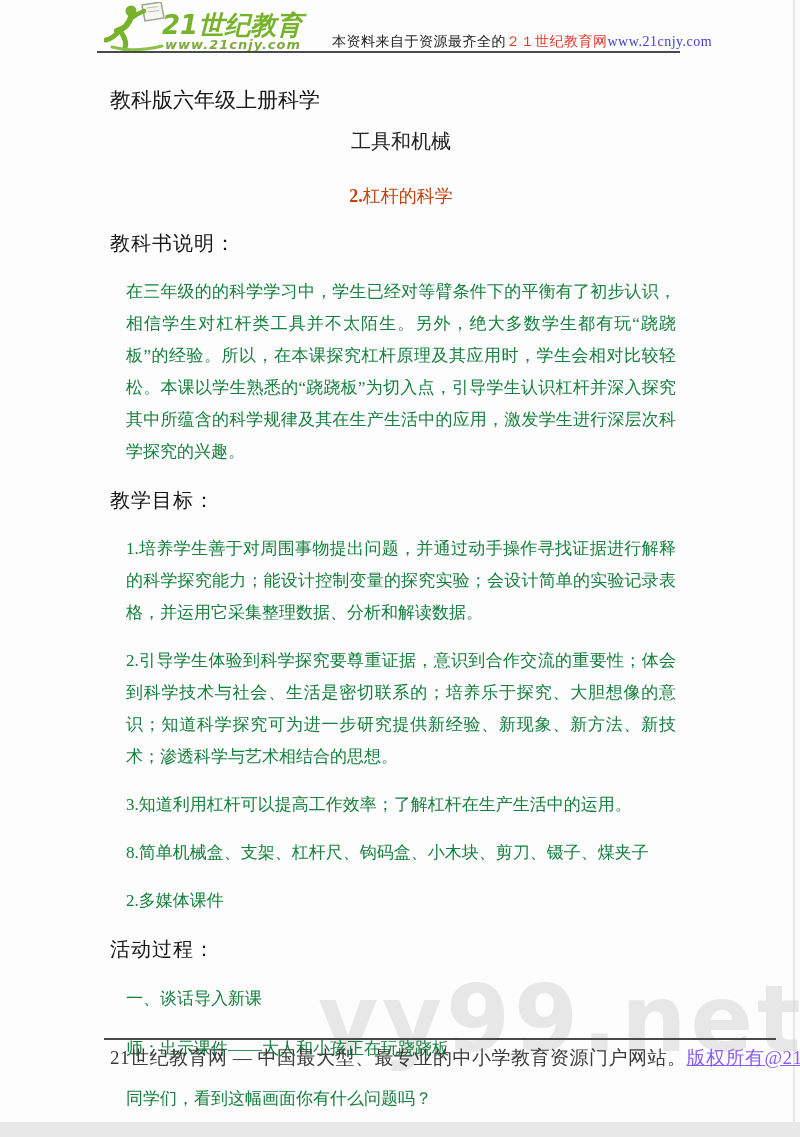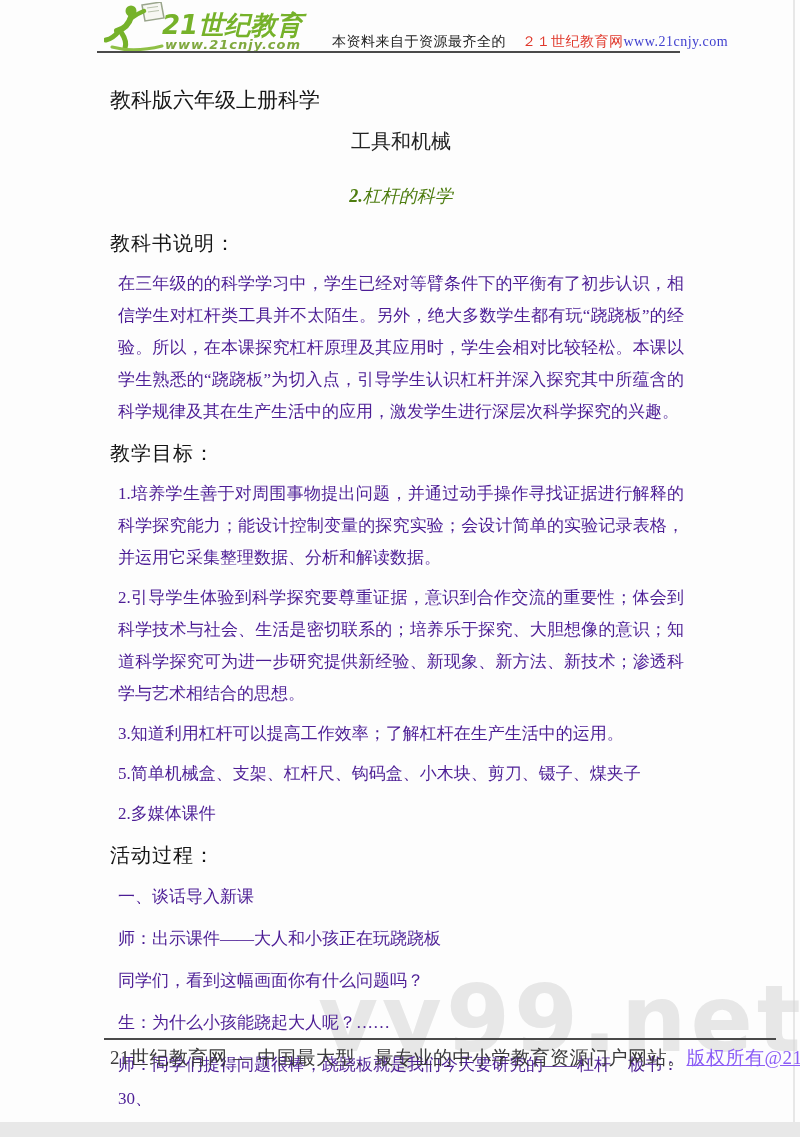--- a/index.html
+++ b/index.html
@@ -11,34 +11,34 @@
     color: #2b2b2b;
     overflow: hidden;
   }
   .right-edge { position: absolute; left: 793px; top: 0; width: 2px; height: 1122px; background: #e7e7e7; }
   .bottom-strip { position: absolute; left: 0; top: 1122px; width: 800px; height: 15px; background: #e8e8e8; }
 
   
   .logo { position: absolute; left: 104px; top: 2px; width: 210px; height: 50px; text-decoration: underline; }
   .notice { position: absolute; left: 332px; top: 33px; font-size: 14px; letter-spacing: .5px; white-space: nowrap; }
   .notice .prefix { color: #222; }
-  .notice .brand  { color: #e0382b; padding-left: 16px; }
+  .notice .brand  { color: #e0382b; }
   .notice .url    { color: #4040cf; font-family: "Liberation Serif", serif; }
   .header-rule { position: absolute; left: 97px; top: 51px; width: 583px; height: 2px; background: #4a4a4a; }
 
   
   .doc {
     position: absolute; left: 110px; top: 80px; width: 582px; z-index: 2;
   }
   .doc .edition { font-size: 21px; line-height: 25px; color: #161616; font-weight: 400; margin: 8px 0 16px; }
   .doc .unit    { font-size: 20px; line-height: 24px; text-align: center; font-weight: 400; color: #222; margin: 0 0 32px; }
-  .doc .lesson  { font-size: 18px; line-height: 22px; text-align: center; font-weight: 400; color: #4d7c0f; margin: 0 0 20px; font-style: italic; }
+  .doc .lesson  { font-size: 18px; line-height: 22px; text-align: center; font-weight: 400; color: #c2410c; margin: 0 0 20px; }
   .doc .lesson .no { font-weight: 700; }
   .doc h4 { font-size: 20px; line-height: 33px; font-weight: 400; color: #141414; margin: 9px 0 2px; letter-spacing: 1px; }
-  .doc p  { font-size: 17px; line-height: 32px; text-align: justify; color: #4c1d95; margin: 8px; }
+  .doc p  { font-size: 17px; line-height: 32px; text-align: justify; color: #15803d; margin: 16px; }
   .doc p.dlg { line-height: 34px; text-align: left; }
 
   
   .watermark {
     position: absolute; left: 318px; top: 966px; z-index: 1;
     font-family: "DejaVu Sans", sans-serif; font-weight: 700;
     font-size: 92px; letter-spacing: 4px; color: #dadada; opacity: .62;
     white-space: nowrap;
   }
 
@@ -94,21 +94,21 @@
   </div>
 
   <h4>教科书说明：</h4>
   <p>在三年级的的科学学习中，学生已经对等臂条件下的平衡有了初步认识，相信学生对杠杆类工具并不太陌生。另外，绝大多数学生都有玩“跷跷板”的经验。所以，在本课探究杠杆原理及其应用时，学生会相对比较轻松。本课以学生熟悉的“跷跷板”为切入点，引导学生认识杠杆并深入探究其中所蕴含的科学规律及其在生产生活中的应用，激发学生进行深层次科学探究的兴趣。</p>
 
   <h4>教学目标：</h4>
   <p>1.培养学生善于对周围事物提出问题，并通过动手操作寻找证据进行解释的科学探究能力；能设计控制变量的探究实验；会设计简单的实验记录表格，并运用它采集整理数据、分析和解读数据。</p>
   <p>2.引导学生体验到科学探究要尊重证据，意识到合作交流的重要性；体会到科学技术与社会、生活是密切联系的；培养乐于探究、大胆想像的意识；知道科学探究可为进一步研究提供新经验、新现象、新方法、新技术；渗透科学与艺术相结合的思想。</p>
   <p>3.知道利用杠杆可以提高工作效率；了解杠杆在生产生活中的运用。</p>
 
-  <p>5.简单机械盒、支架、杠杆尺、钩码盒、小木块、剪刀、镊子、煤夹子</p>
+  <p>8.简单机械盒、支架、杠杆尺、钩码盒、小木块、剪刀、镊子、煤夹子</p>
   <p>2.多媒体课件</p>
 
   <h4>活动过程：</h4>
   <p class="dlg">一、谈话导入新课</p>
   <p class="dlg">师：出示课件——大人和小孩正在玩跷跷板</p>
   <p class="dlg">同学们，看到这幅画面你有什么问题吗？</p>
   <p class="dlg">生：为什么小孩能跷起大人呢？……</p>
   <p class="dlg">师：同学们提得问题很棒，跷跷板就是我们今天要研究的——杠杆　板书：30、</p>
 </div>
 

